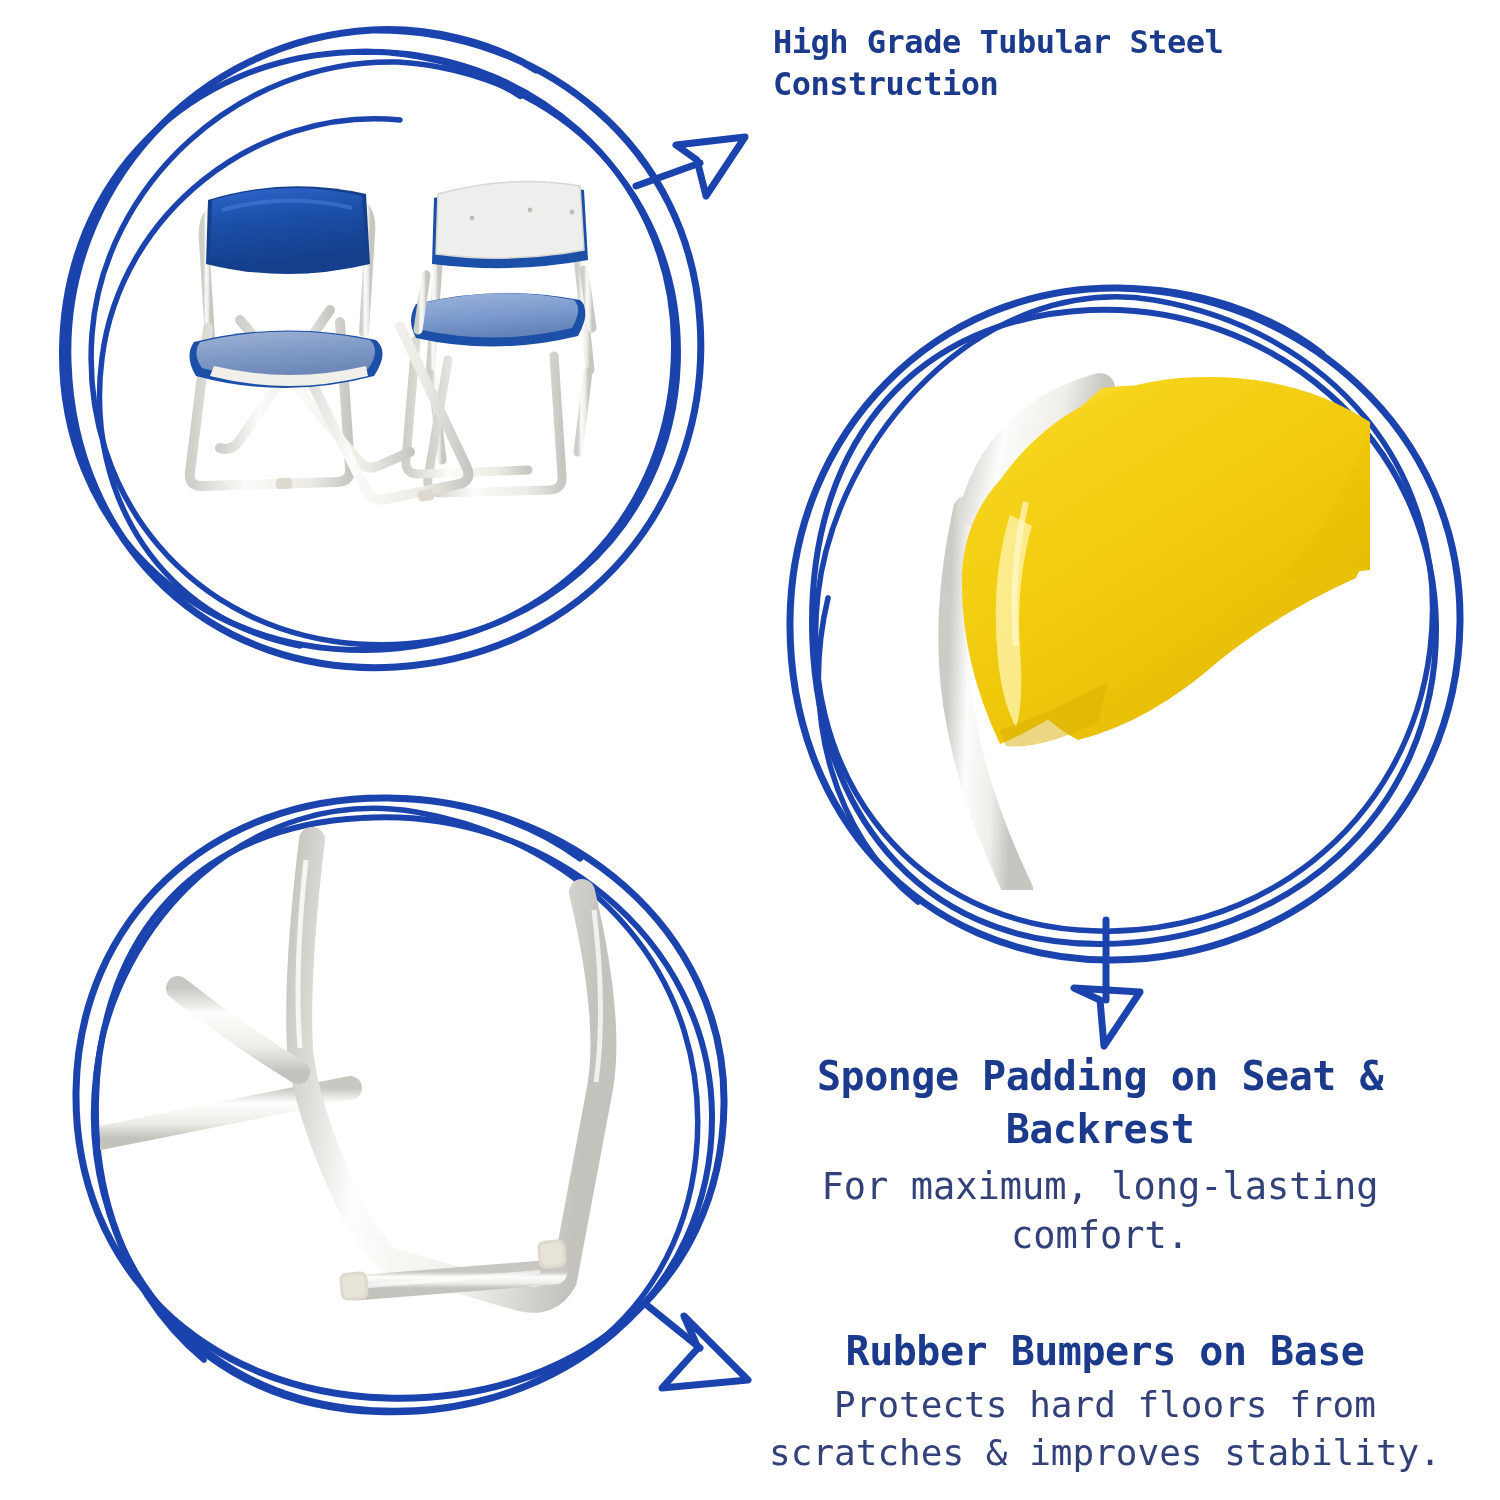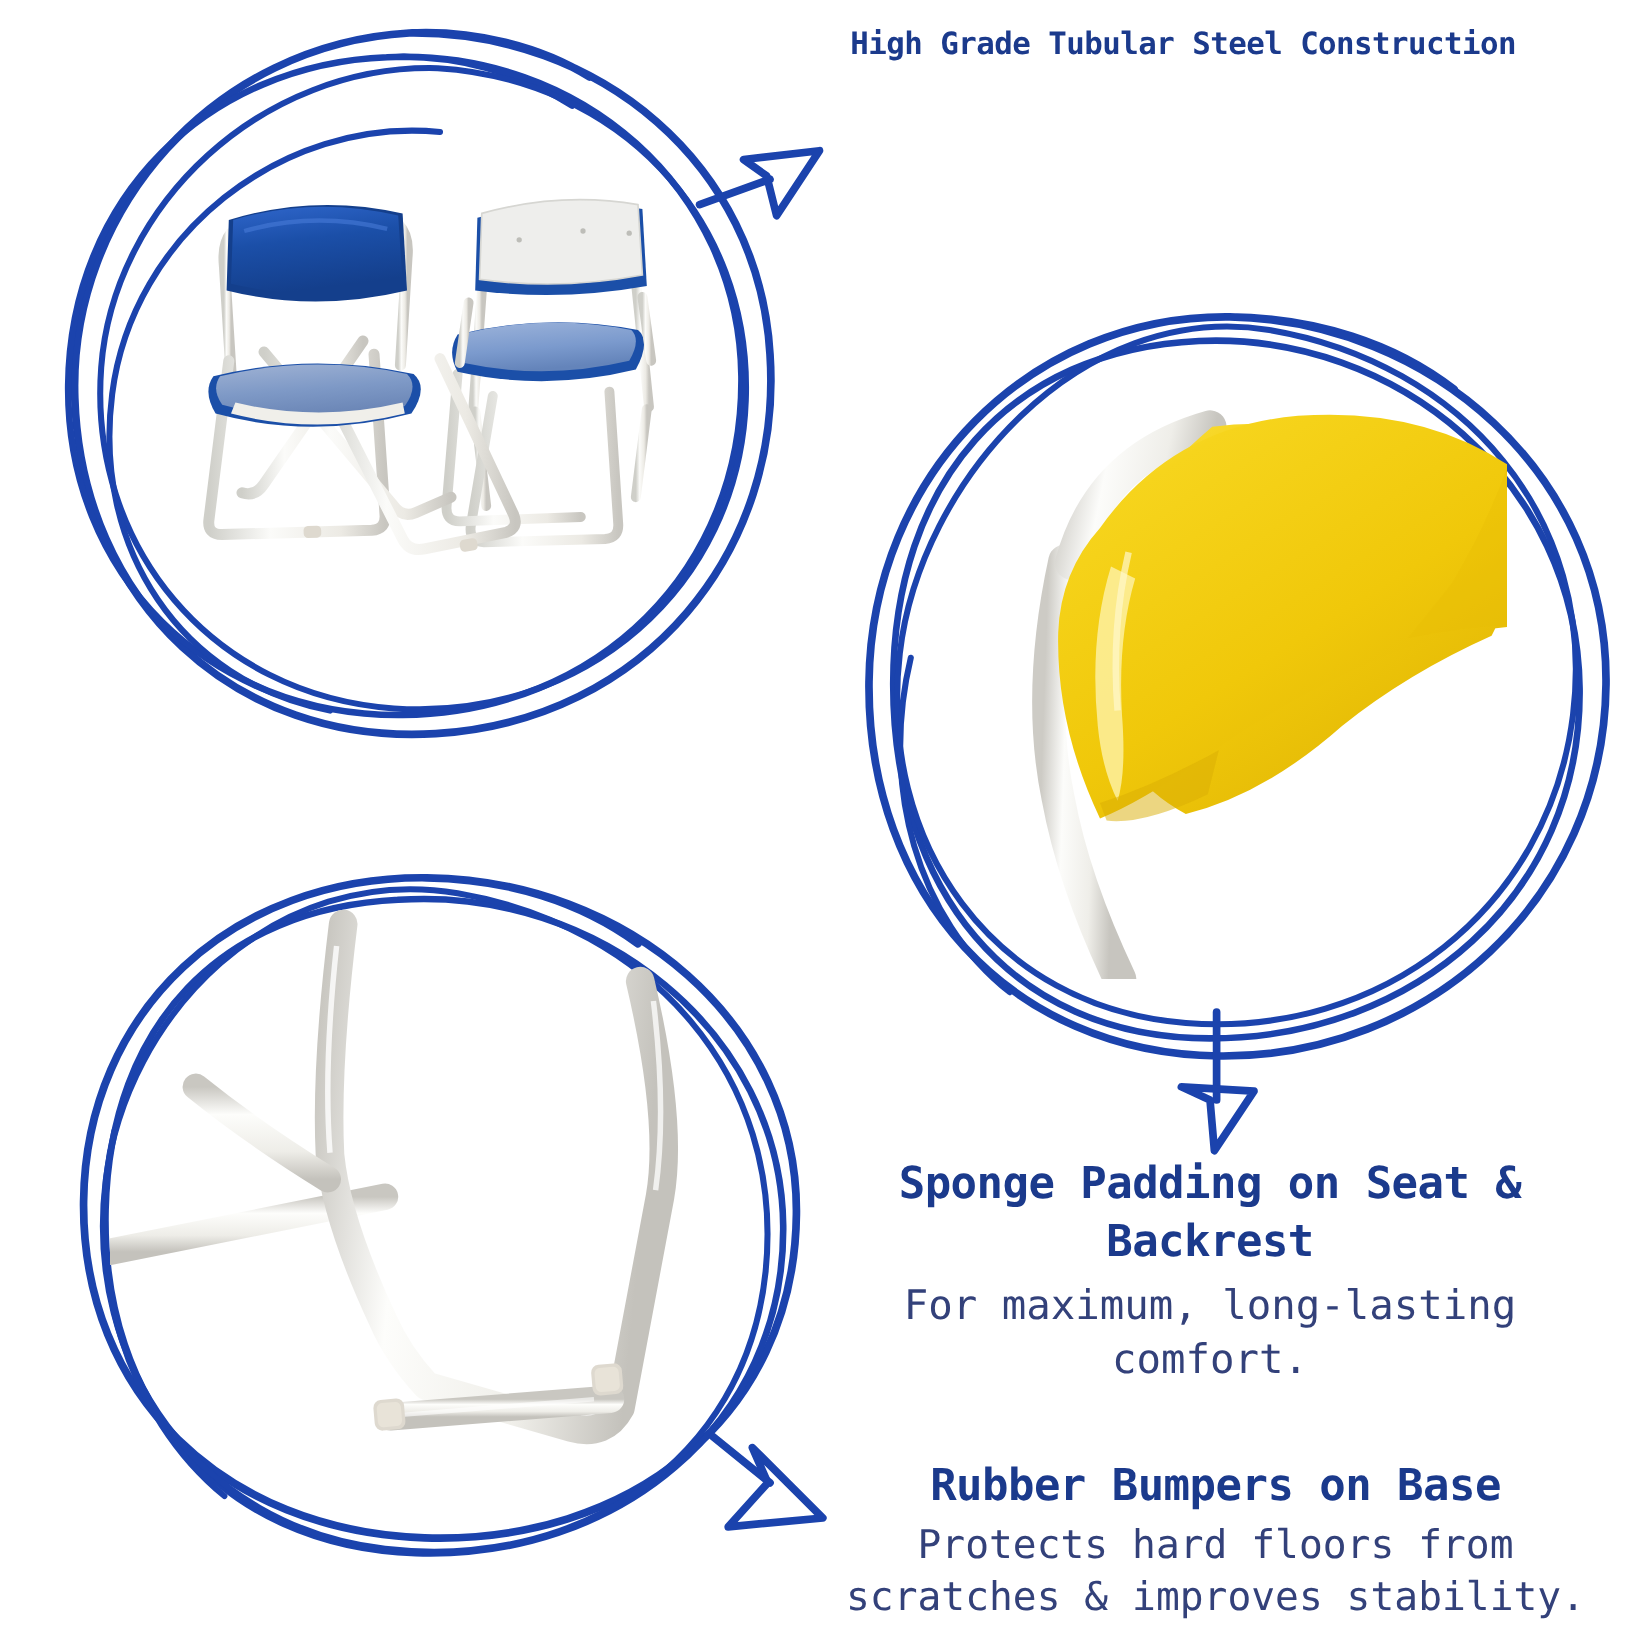--- a/index.html
+++ b/index.html
@@ -25,21 +25,21 @@
     margin:0;
     font-weight:700;
     letter-spacing:-0.5px;
   }
   .feature p{
     margin:0;
     font-weight:400;
   }
 
   #feature-steel{left:773px;top:22px;width:620px;text-align:left;}
-  #feature-steel h2{font-size:28px;line-height:1.30;color:#1b3a8c;}
+  #feature-steel h2{font-size:32px;line-height:1.30;color:#1b3a8c;}
   #feature-steel p{font-size:37px;line-height:1.32;color:#33417a;margin-top:6px;}
 
   #feature-sponge{left:780px;top:1050px;width:640px;text-align:center;}
   #feature-sponge h2{font-size:40px;line-height:1.32;color:#1b3a8c;}
   #feature-sponge p{font-size:37px;line-height:1.34;color:#33417a;margin-top:6px;}
 
   #feature-bumpers{left:760px;top:1325px;width:690px;text-align:center;}
   #feature-bumpers h2{font-size:40px;line-height:1.30;color:#1b3a8c;}
   #feature-bumpers p{font-size:36px;line-height:1.33;color:#33417a;margin-top:4px;}
 </style>

